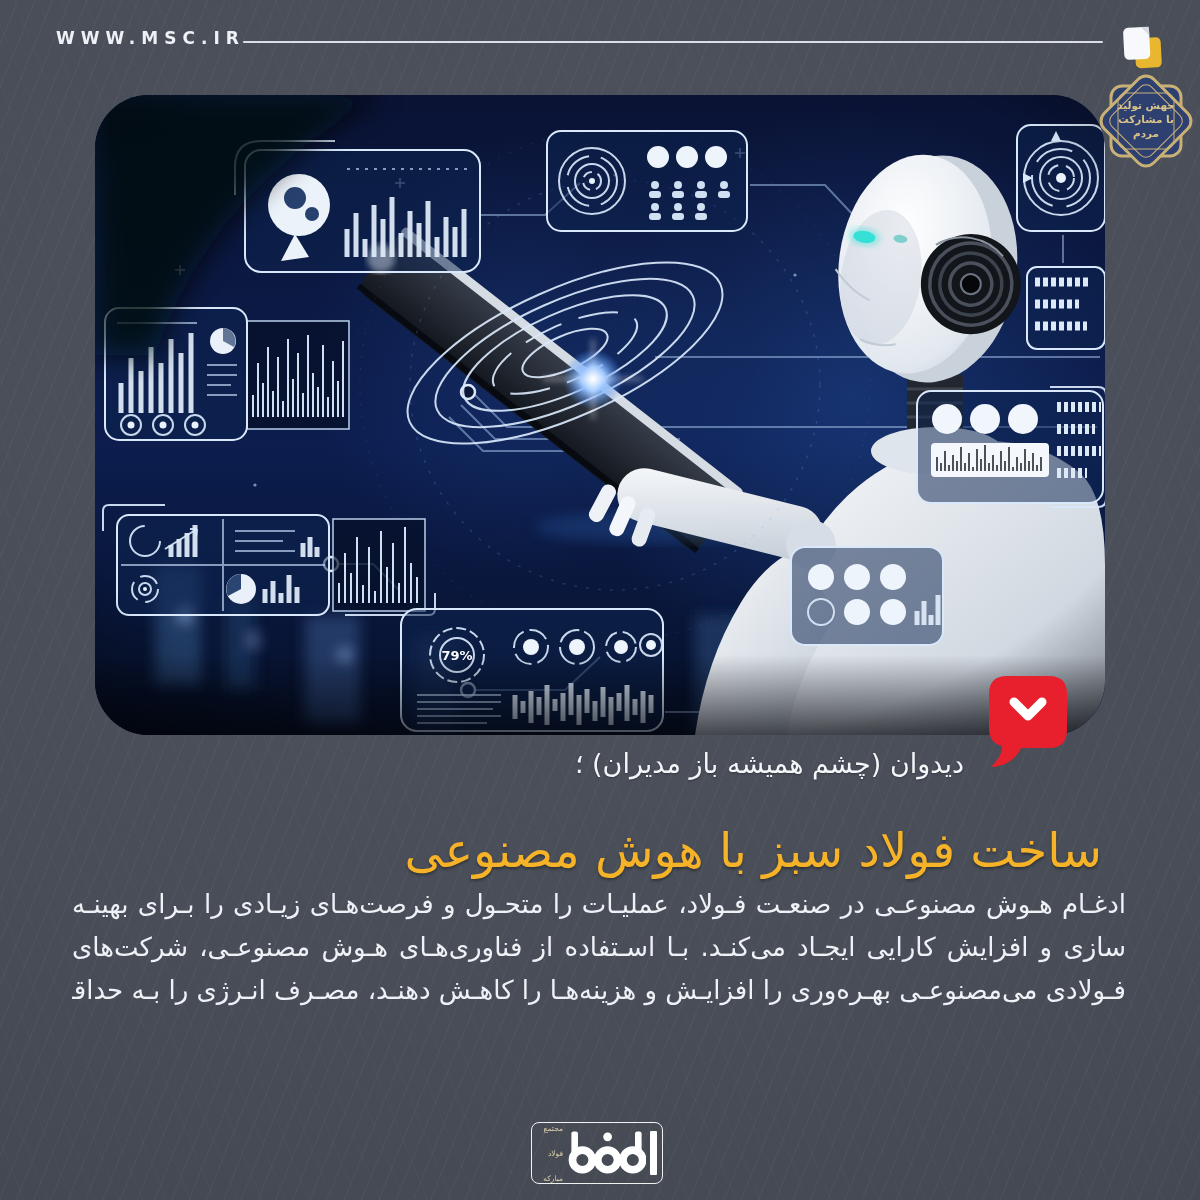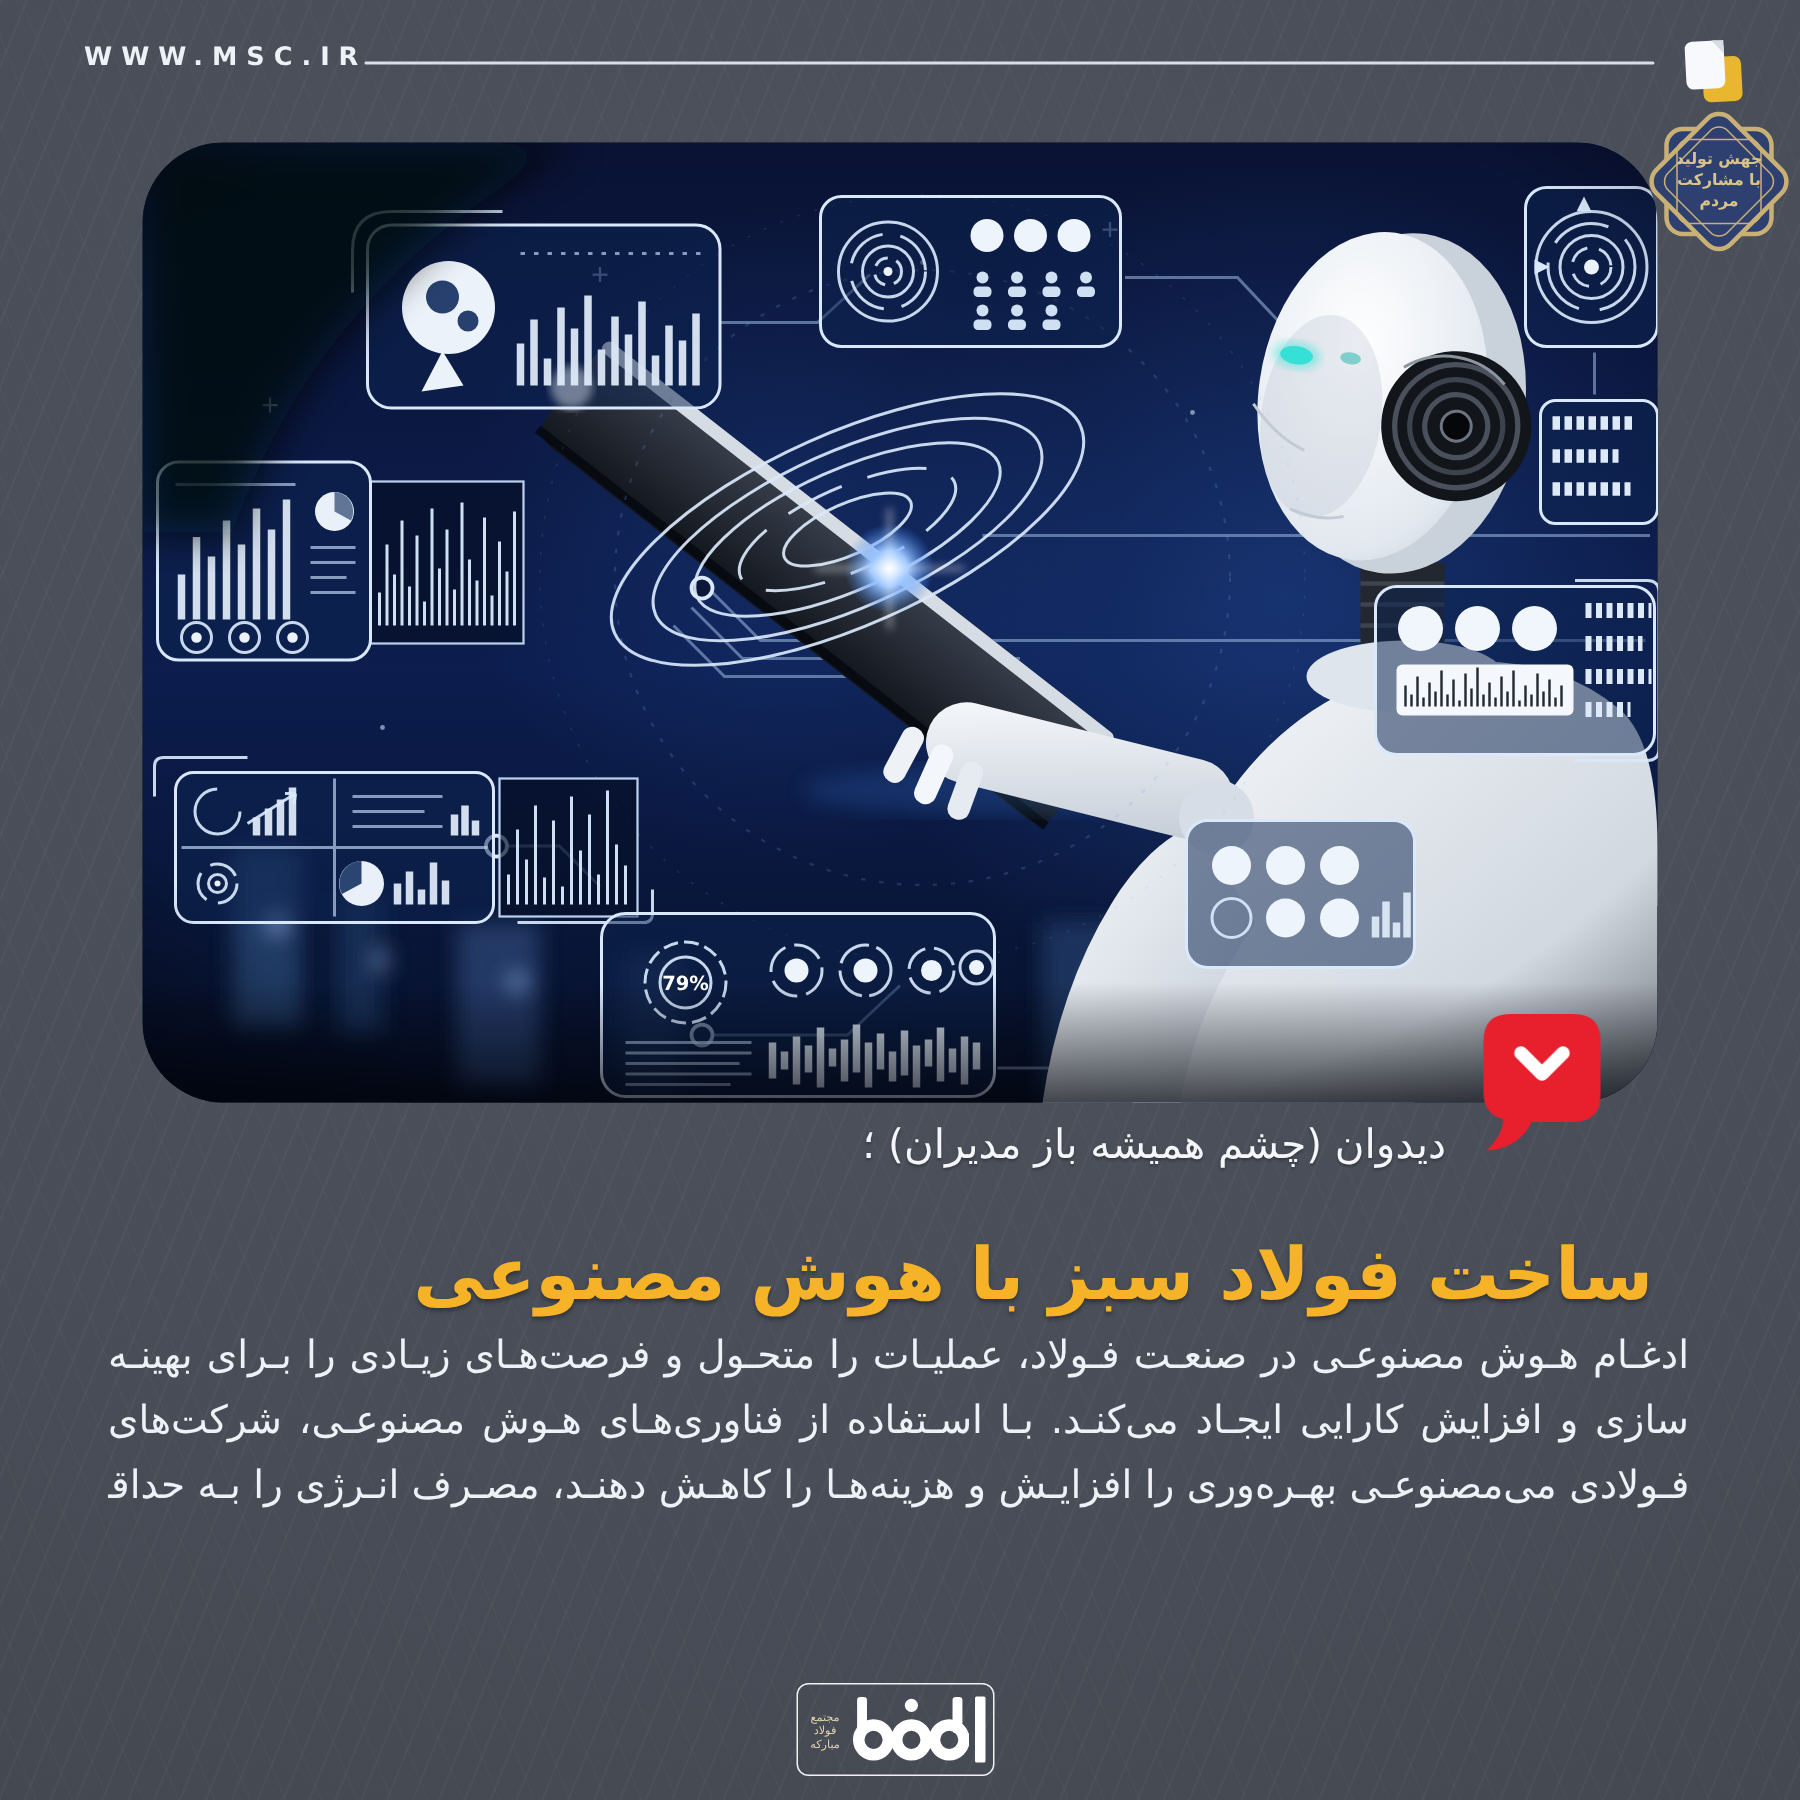--- a/index.html
+++ b/index.html
@@ -31,35 +31,35 @@
   .bars{fill:none;stroke:#dde9f7;stroke-width:5;opacity:.95;}
   .node{fill:#0d1838;stroke:#dce9fb;stroke-width:2.5;}
   .circ{fill:none;stroke:#9fbce4;stroke-width:2;opacity:.55;}
   .quote-mark{position:absolute;left:985px;top:672px;width:86px;height:96px;}
   .caption{
     position:absolute;right:236px;top:748px;color:#f4f6f9;font-size:27px;
     font-weight:normal;direction:rtl;text-shadow:0 1px 2px rgba(0,0,0,.3);text-align:right;
   }
   .headline{
     position:absolute;right:98px;top:822px;color:#f7b327;font-size:48px;
-    font-weight:bold;direction:rtl;text-shadow:0 2px 3px rgba(0,0,0,.35);
+    font-weight:normal;direction:rtl;text-shadow:0 2px 3px rgba(0,0,0,.35);
   }
   .body-text{
     position:absolute;left:72px;right:74px;top:883px;direction:rtl;
     color:#eef1f5;font-size:26px;
   }
   .para-line{height:43px;line-height:43px;text-align:justify;text-align-last:justify;white-space:nowrap;overflow:hidden;}
   .para-line.last{text-align-last:right;}
   .footer-logo{
     position:absolute;left:531px;top:1122px;width:132px;height:62px;
     border:1.6px solid rgba(255,255,255,.92);border-radius:8px;
     box-sizing:border-box;display:flex;align-items:center;gap:4px;padding:4px 5px;
   }
   .logo-textcol{display:flex;flex-direction:column;justify-content:center;direction:rtl;
-    color:#ded2ac;font-size:7.5px;line-height:9px;text-align:center;min-width:26px;}
+    color:#ded2ac;font-size:7.5px;line-height:9px;min-width:26px;gap:16px;}
   .logo-mark{flex:1;}
   .logo-bar{width:7px;height:44px;background:#fff;border-radius:1px;}
 </style>
 </head>
 <body>
 
 <div class="poster">
 
   <div class="brand-url">WWW.MSC.IR</div>
   <div class="header-line"></div>

